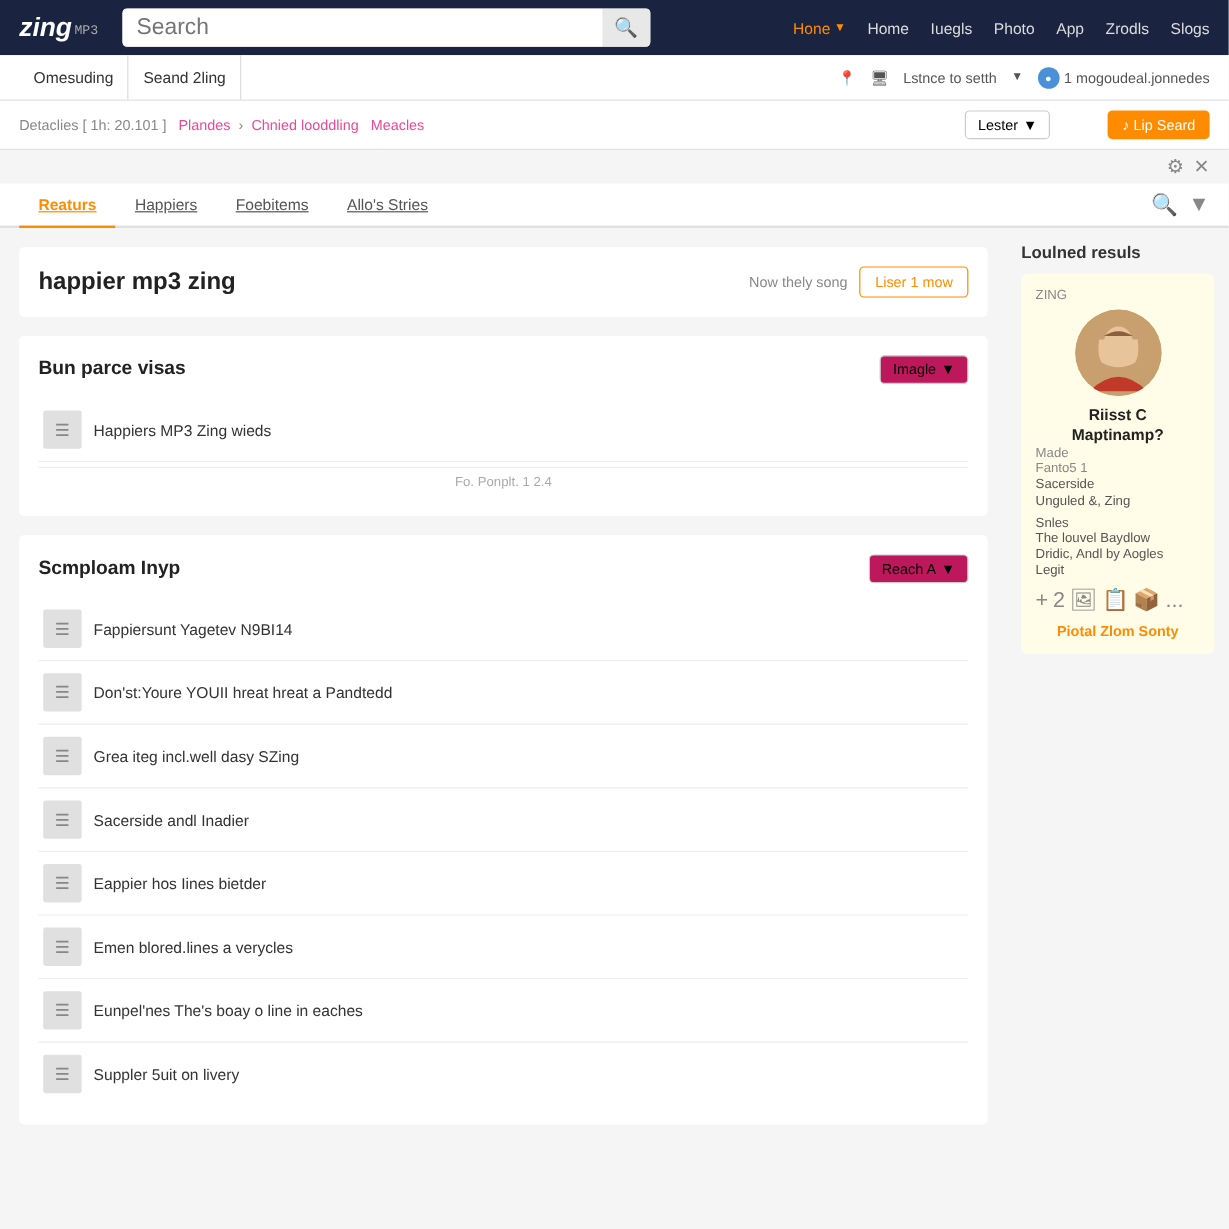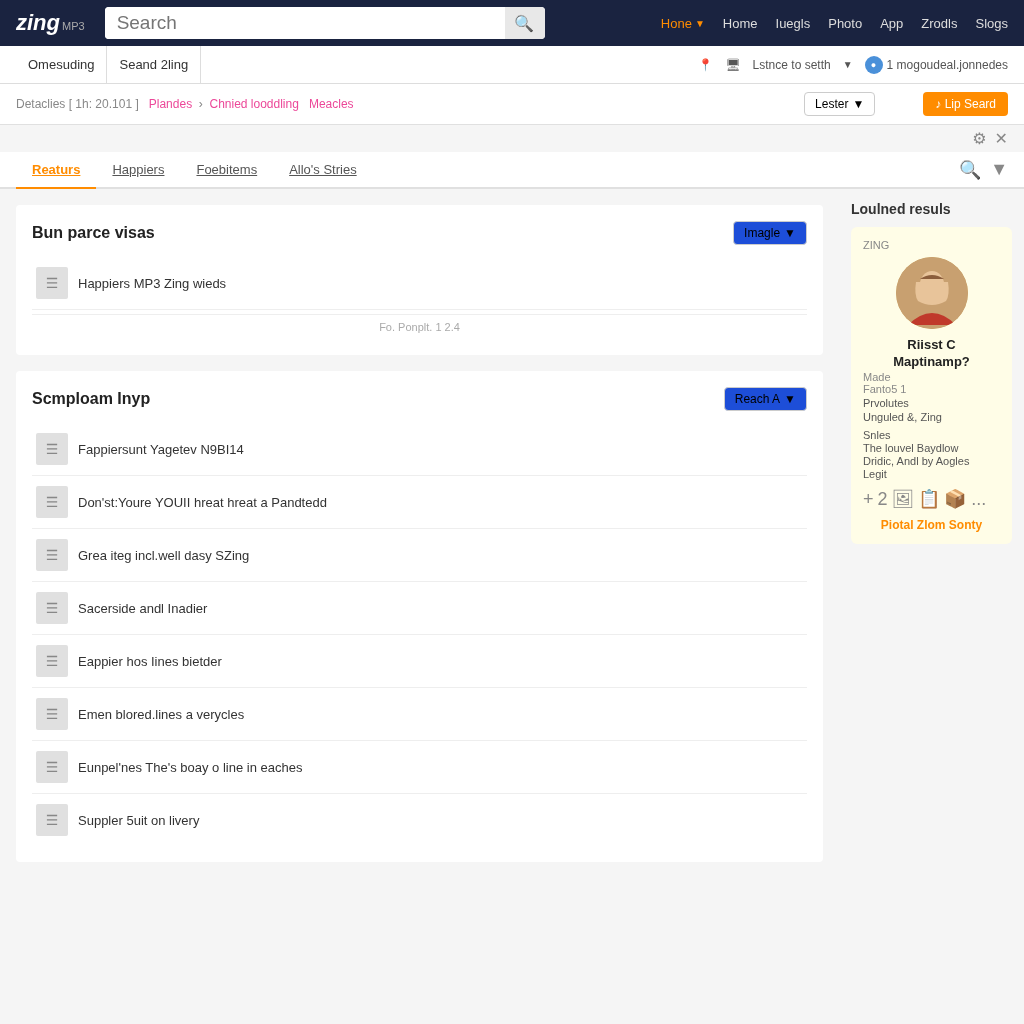--- a/index.html
+++ b/index.html
@@ -24,20 +24,21 @@
       font-style: italic;
       margin-right: 8px;
     }
     .logo-mp3 {
       font-size: 11px;
       font-style: normal;
       font-weight: normal;
       color: #aaa;
       align-self: flex-end;
       margin-bottom: 4px;
+      font-family: Liberation Mono, monospace;
     }
     .search-bar {
       flex: 1;
       max-width: 440px;
       display: flex;
       align-items: center;
       background: #fff;
       border-radius: 4px;
       overflow: hidden;
       height: 32px;
@@ -274,21 +275,21 @@
       align-items: center;
       justify-content: space-between;
       margin-bottom: 12px;
     }
     .section-title {
       font-size: 16px;
       font-weight: bold;
       color: #222;
     }
     .dropdown-btn {
-      background: #1d4ed8;
+      background: #be185d;
       border: 1px solid #ccc;
       border-radius: 4px;
       padding: 4px 10px;
       font-size: 12px;
       cursor: pointer;
       display: flex;
       align-items: center;
       gap: 4px;
     }
 
@@ -496,20 +497,27 @@
   </div>
   <div class="tabs-right">
     <span>🔍</span>
     <span>▼</span>
   </div>
 </div>
 
 <div class="main-layout">
   <div class="content-area">
 
+    <div class="song-header">
+      <div class="song-title">happier mp3 zing</div>
+      <div class="song-header-right">
+        <span class="song-label">Now thely song</span>
+        <button class="btn-listen">Liser 1 mow</button>
+      </div>
+    </div>
 
     <div class="section-card">
       <div class="section-header">
         <div class="section-title">Bun parce visas</div>
         <button class="dropdown-btn">
           <span>Imagle</span>
           <span>▼</span>
         </button>
       </div>
       <div class="list-item">
@@ -578,21 +586,21 @@
           <path d="M24 22 Q36 14 48 22" fill="#8B5E3C" stroke="none"></path>
           <path d="M20 25 Q18 38 22 44 Q36 52 50 44 Q54 38 52 25" fill="#e8c49a"></path>
         </svg>
       </div>
       <div class="artist-name">Riisst C</div>
       <div class="artist-name">Maptinamp?</div>
       <div class="artist-meta-row">
         <span>Made</span><br>
         <span>Fanto5 1</span>
       </div>
-      <div class="artist-meta-row">Prvolutes</div>
+      <div class="artist-meta-row">Sacerside</div>
       <div class="artist-meta-row">Unguled &amp;, Zing</div>
       <div class="artist-songs">
         <div>Snles</div>
         <div>The louvel Baydlow</div>
         <div>Dridic, Andl by Aogles</div>
         <div>Legit</div>
       </div>
       <div class="artist-actions">
         <span>+</span>
         <span>2</span>

